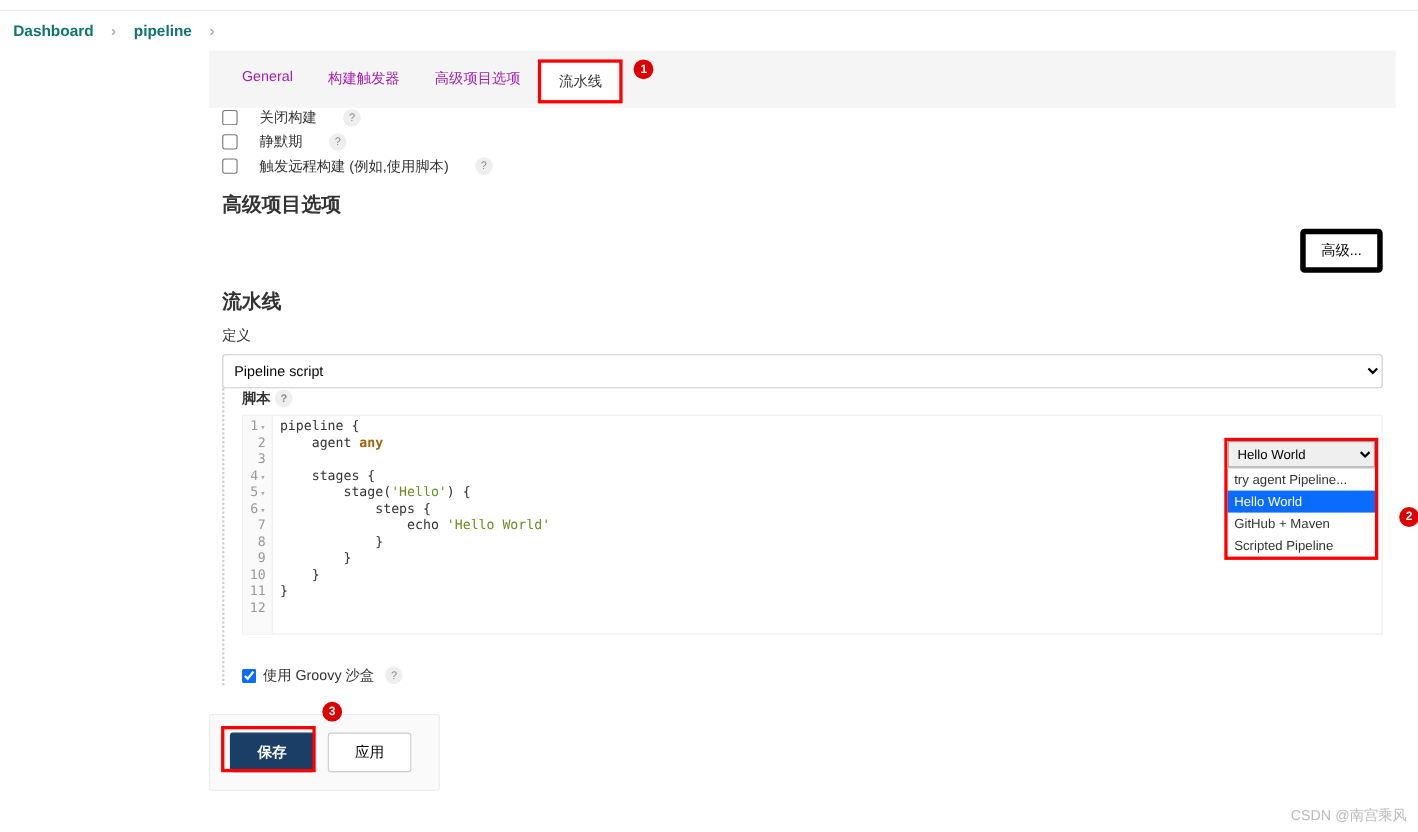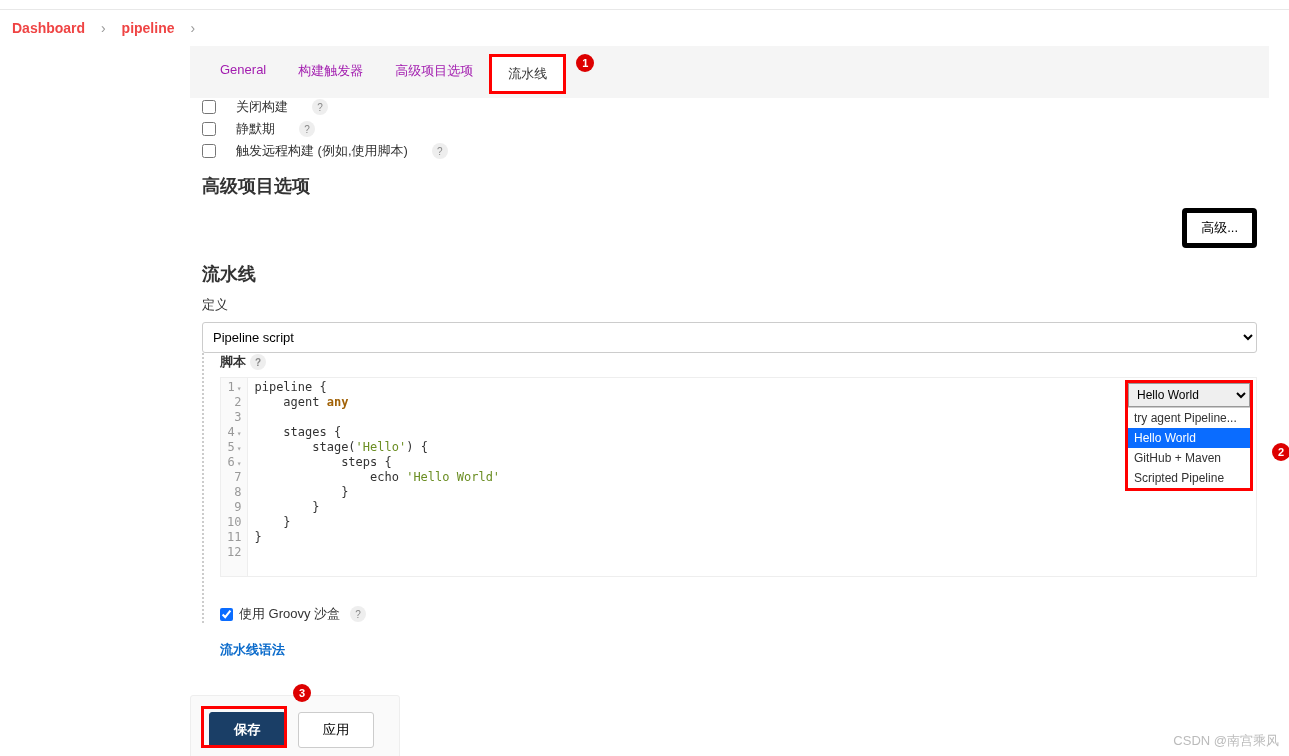--- a/index.html
+++ b/index.html
@@ -1,21 +1,21 @@
 <!DOCTYPE html>
 <html><head>
 <meta charset="utf-8">
 <style>
 * { box-sizing: border-box; margin: 0; padding: 0; }
 body { font-family: Arial, "Microsoft YaHei", sans-serif; font-size: 13px; color: #333; background: #fff; }
 
 .top-bar { height: 10px; border-bottom: 1px solid #e8e8e8; }
 
 .breadcrumb { padding: 10px 12px; font-size: 14px; color: #333; }
-.breadcrumb a { color: #ef4444; font-weight: bold; text-decoration: none; }
+.breadcrumb a { color: #0f766e; font-weight: bold; text-decoration: none; }
 .breadcrumb .sep { margin: 0 12px; color: #999; }
 
 .main { margin-left: 190px; margin-right: 20px; background: #f5f5f5; padding-top: 8px; }
 
 .tabs { display: flex; gap: 0; padding-left: 14px; position: relative; }
 .tab { padding: 8px 16px; color: #a21caf; cursor: pointer; font-size: 13px; }
 .tab.active { color: #333; border: 3px solid red; background: #fff; }
 
 .annotation { display: inline-flex; align-items: center; justify-content: center; width: 18px; height: 18px; border-radius: 50%; background: #d00; color: #fff; font-size: 11px; font-weight: bold; margin-left: 10px; }
 
@@ -37,21 +37,21 @@
 .editor-wrap { position: relative; }
 .editor { display: flex; background: #fff; border: 1px solid #eee; font-family: Consolas, monospace; font-size: 12px; min-height: 200px; }
 .gutter { background: #fafafa; border-right: 1px solid #eee; padding: 2px 6px; text-align: right; color: #999; user-select: none; }
 .gutter .ln { height: 15px; line-height: 15px; }
 .gutter .fold::after { content: "▾"; font-size: 8px; margin-left: 2px; color: #aaa; }
 .code { padding: 2px 6px; flex: 1; white-space: pre; line-height: 15px; }
 .code .kw { color: #a16207; font-weight: bold; }
 .code .str { color: #6b8e23; }
 .code .cursor-line { background: #f5f5f5; display: block; }
 
-.sample-box { position: absolute; top: 3px; right: 4px; width: 128px; border: 3px solid red; background: #fff; }
+.sample-box { position: absolute; top: 21px; right: 4px; width: 140px; border: 3px solid red; background: #fff; }
 .sample-select { width: 100%; border: 1px solid #999; padding: 3px 4px; font-size: 12px; }
 .sample-opts { border-top: 1px solid #ccc; }
 .sample-opt { padding: 3px 6px; font-size: 12px; cursor: pointer; }
 .sample-opt.sel { background: #0a6cff; color: #fff; }
 
 .annotation-2 { position: absolute; right: -40px; top: 60px; }
 
 .sandbox-row { margin-top: 28px; display: flex; align-items: center; gap: 6px; }
 .sandbox-row input { accent-color: #0a6cff; }
 
@@ -173,23 +173,20 @@
           </div>
         </div>
 
         <div class="sandbox-row">
           <input type="checkbox" checked="" style="">
           <span>使用 Groovy 沙盒</span>
           <span class="help">?</span>
         </div>
       </div>
 
-      <div class="syntax-link">
-        <a href="#">流水线语法</a>
-      </div>
     </div>
   </div>
 </div>
 
 <div class="footer-actions">
   <div class="save-highlight"></div>
   <span class="annotation annotation-3">3</span>
   <button class="btn-primary">保存</button>
   <button class="btn-secondary">应用</button>
 </div>

